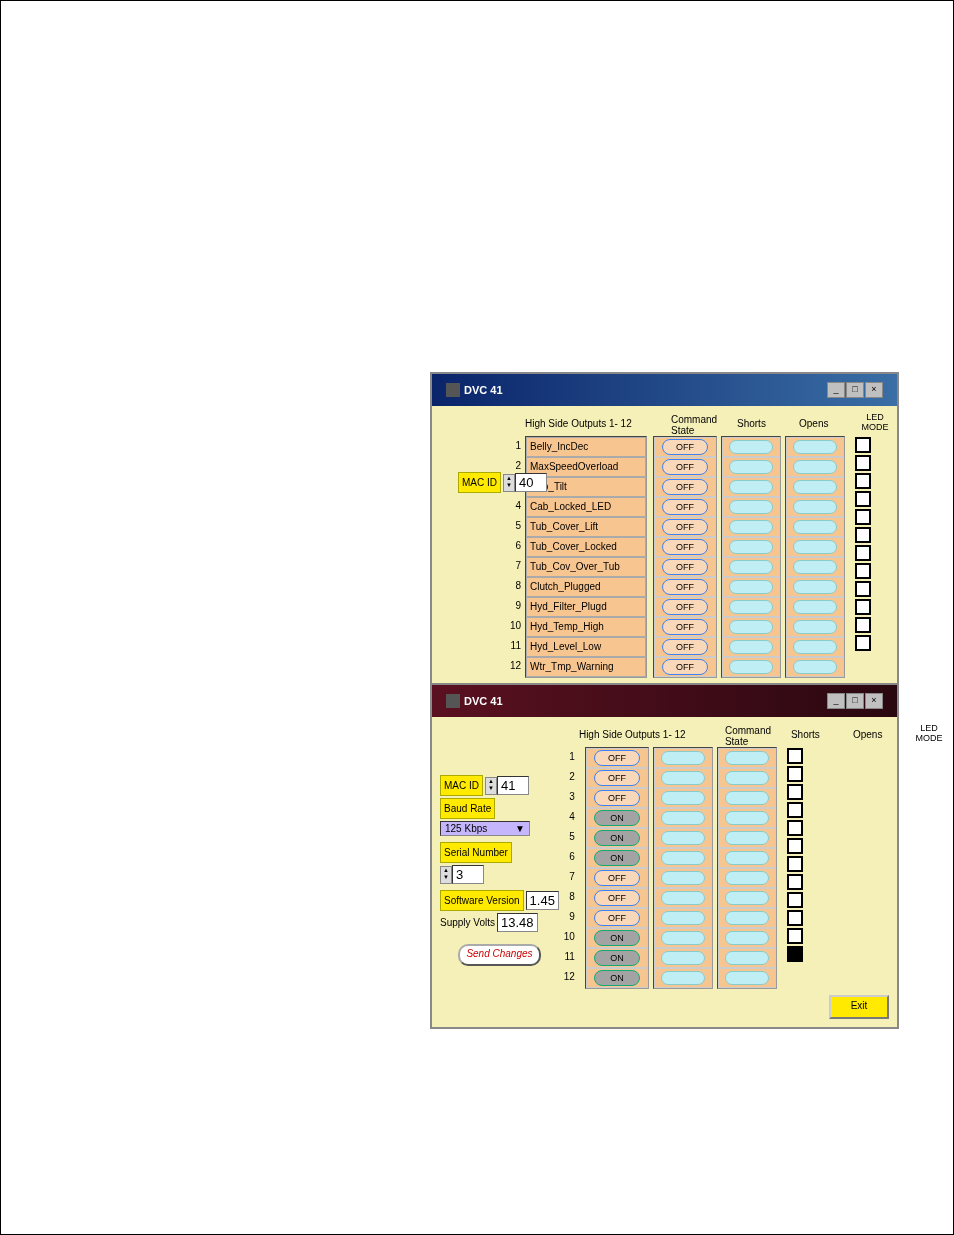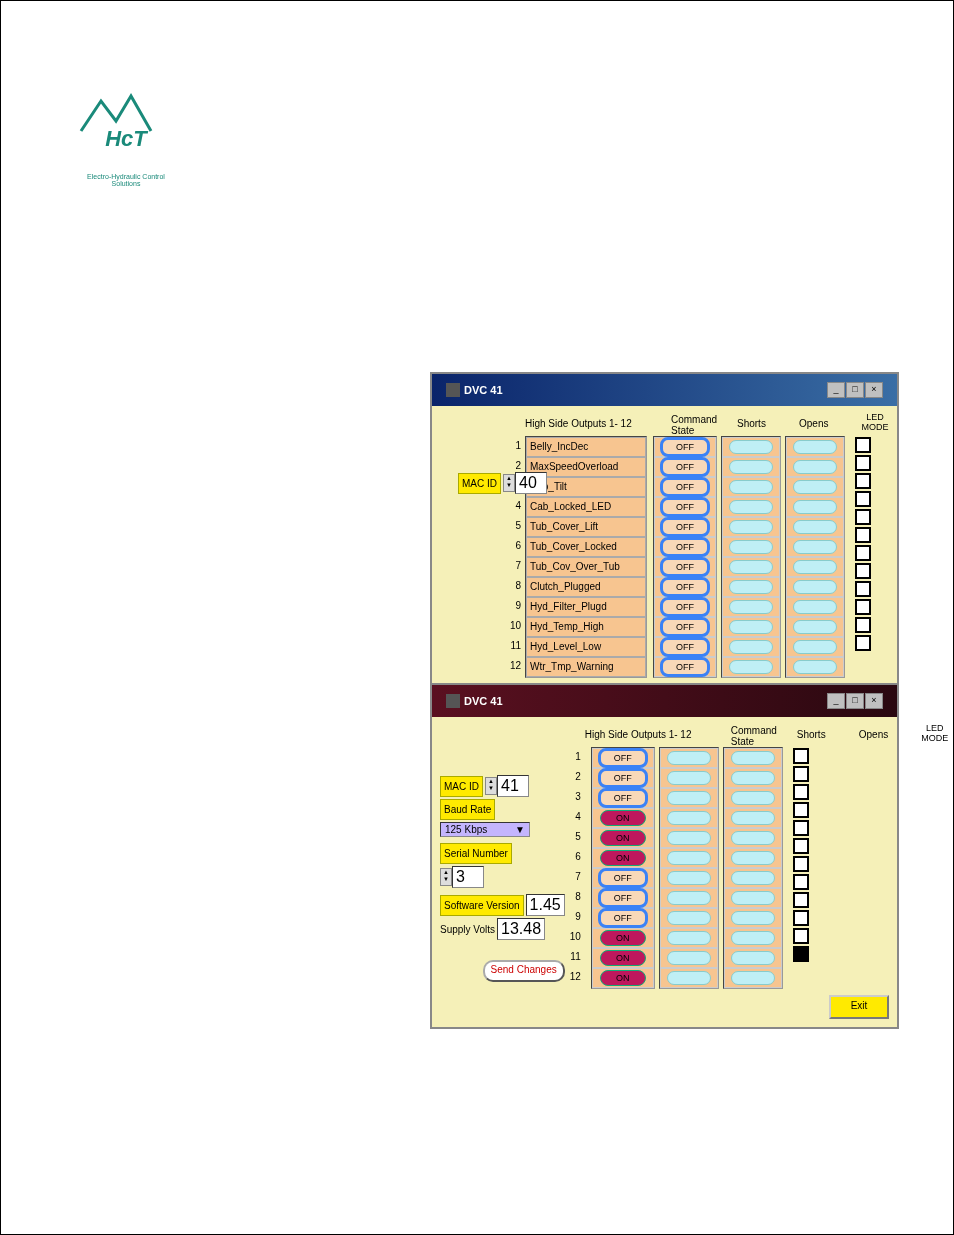--- a/index.html
+++ b/index.html
@@ -92,22 +92,22 @@
     background: #f7c590;
   }
   .pill {
     width: 44px; height: 14px;
     border-radius: 8px;
     font-size: 9px;
     text-align: center;
     line-height: 14px;
     color: #000;
   }
-  .pill.off { background: #f8d8b8; border: 3px solid #3b82f6; }
-  .pill.on { background: #be185d; border: 1px solid #1a7; }
+  .pill.off { background: #f8d8b8; border: 1px solid #3b82f6; }
+  .pill.on { background: #a3a3a3; border: 1px solid #1a7; }
   .ind-col { width: 58px; border: 1px inset #999; margin-left: 4px; }
   .ind-cell { height: 18px; display: flex; align-items: center; justify-content: center; border: 1px solid #ccc; background: #f7c590;}
   .ind { width: 42px; height: 12px; border-radius: 7px; background: #bfeff5; border: 1px solid #8cc; }
   .led-col { width: 28px; margin-left: 4px; }
   .led-hdr { font-size: 9px; text-align: center; line-height: 10px; height: 24px;}
   .led-cell { height: 18px; display: flex; align-items: center; justify-content: center; }
   .led { width: 12px; height: 12px; border: 2px solid #000; background: #fff; }
   .led.on { background: #000; }
   .exit-btn {
     align-self: flex-end;
@@ -116,21 +116,21 @@
     border: 2px outset #ccc;
     width: 56px;
     height: 20px;
     text-align: center;
     line-height: 18px;
     font-size: 10px;
   }
   .left-field-row { display: flex; align-items: center; margin: 2px 0; }
   .yellow-lbl { background: #ffea00; border: 1px solid #aa0; padding: 4px 3px; font-size: 10px; margin-right: 2px; white-space: nowrap;}
   .stepper { width: 10px; height: 16px; display: inline-block; border: 1px solid #888; background: #ddd; font-size: 6px; line-height: 7px; text-align: center;}
-  .val-box { border: 1px inset #888; background: #fff; padding: 1px 3px; font-size: 16px; min-width: 24px; }
+  .val-box { border: 1px inset #888; background: #fff; padding: 1px 3px; font-size: 13px; min-width: 24px; }
   .dropdown { border: 1px inset #888; background: #c4b5fd; padding: 1px 4px; font-size: 10px; display: flex; align-items: center; justify-content: space-between; width: 80px;}
   .send-btn {
     background: #fff;
     border: 2px outset #aaa;
     border-radius: 10px;
     height: 18px;
     padding: 0 6px;
     font-size: 10px;
     color: #c00;
     text-align: center;
@@ -138,27 +138,20 @@
   }
   .hdr-row { display: flex; align-items: flex-end; }
   .hdr-outputs { width: 140px; padding-left: 20px; font-size: 10px; height: 24px; line-height: 24px;}
   .hdr-state { width: 62px; margin-left: 6px; font-size: 10px; line-height: 11px;}
   .hdr-shorts { width: 58px; margin-left: 4px; font-size: 10px; line-height: 24px;}
   .hdr-opens { width: 58px; margin-left: 4px; font-size: 10px; line-height: 24px;}
 </style>
 </head>
 <body>
 <div class="page">
-  <div class="logo">
-    <svg viewBox="0 0 100 70">
-      <polyline points="5,40 25,10 40,30 55,5 75,40" fill="none" stroke="#1a8a7a" stroke-width="3"></polyline>
-      <text x="50" y="55" text-anchor="middle" font-size="22" font-weight="bold" fill="#1a8a7a" font-style="italic">HcT</text>
-    </svg>
-    <div class="logo-text">Electro-Hydraulic Control Solutions</div>
-  </div>
 
   <div class="window" style="left:429px; top:371px; width:465px;">
     <div class="titlebar">
       <span class="win-icon"></span>
       <span class="title">DVC 41</span>
       <div class="win-btns">
         <div class="win-btn">_</div>
         <div class="win-btn">□</div>
         <div class="win-btn">×</div>
       </div>
@@ -403,21 +396,21 @@
             <span class="val-box">3</span>
           </div>
           <div class="left-field-row" style="margin-top:6px;">
             <span class="yellow-lbl">Software Version</span>
             <span class="val-box">1.45</span>
           </div>
           <div class="left-field-row">
             <span style="font-size:10px; margin-right:2px;">Supply Volts</span>
             <span class="val-box">13.48</span>
           </div>
-          <div class="left-field-row" style="margin-top:20px; justify-content:flex-end;">
+          <div class="left-field-row" style="margin-top:12px; justify-content:center;font-style:italic;">
             <div class="send-btn">Send Changes</div>
           </div>
         </div>
         <div class="mid-col">
           <div class="hdr-row">
             <div class="hdr-outputs">High Side Outputs  1- 12</div>
             <div class="hdr-state">Command State</div>
             <div class="hdr-shorts">Shorts</div>
             <div class="hdr-opens">Opens</div>
             <div class="led-col led-hdr">LED MODE</div>

